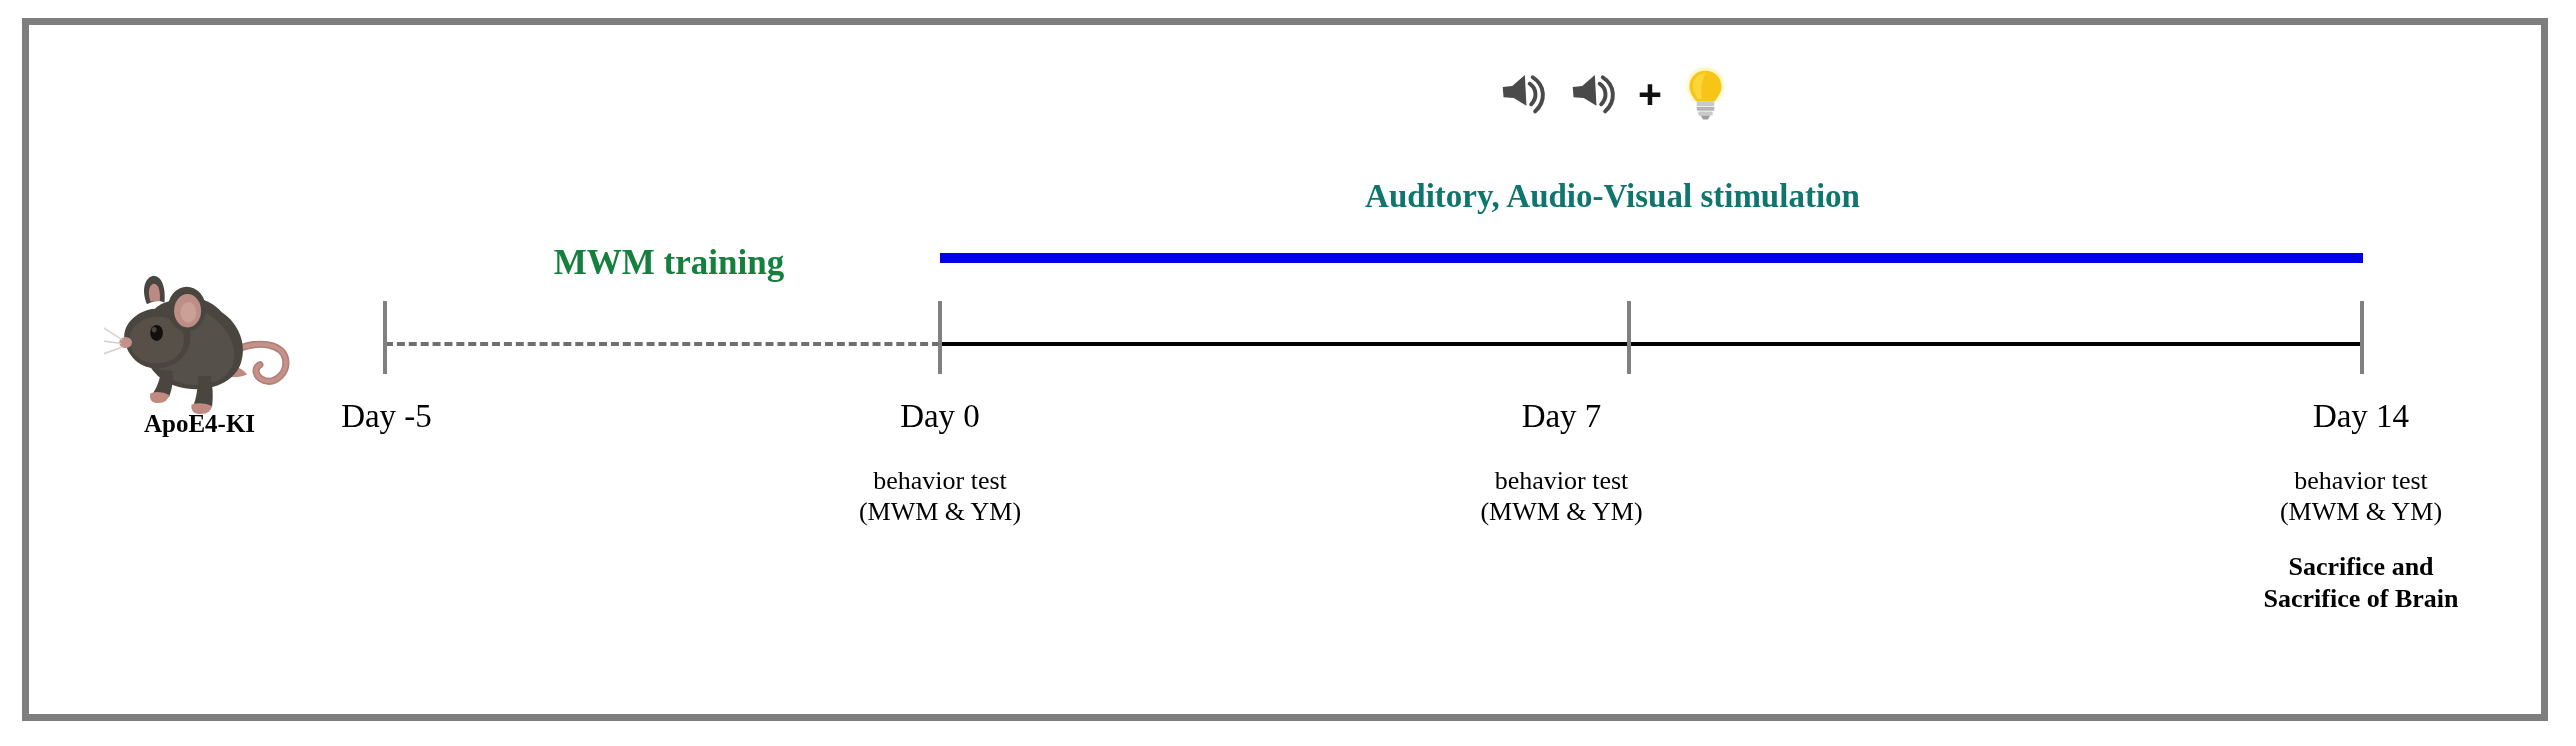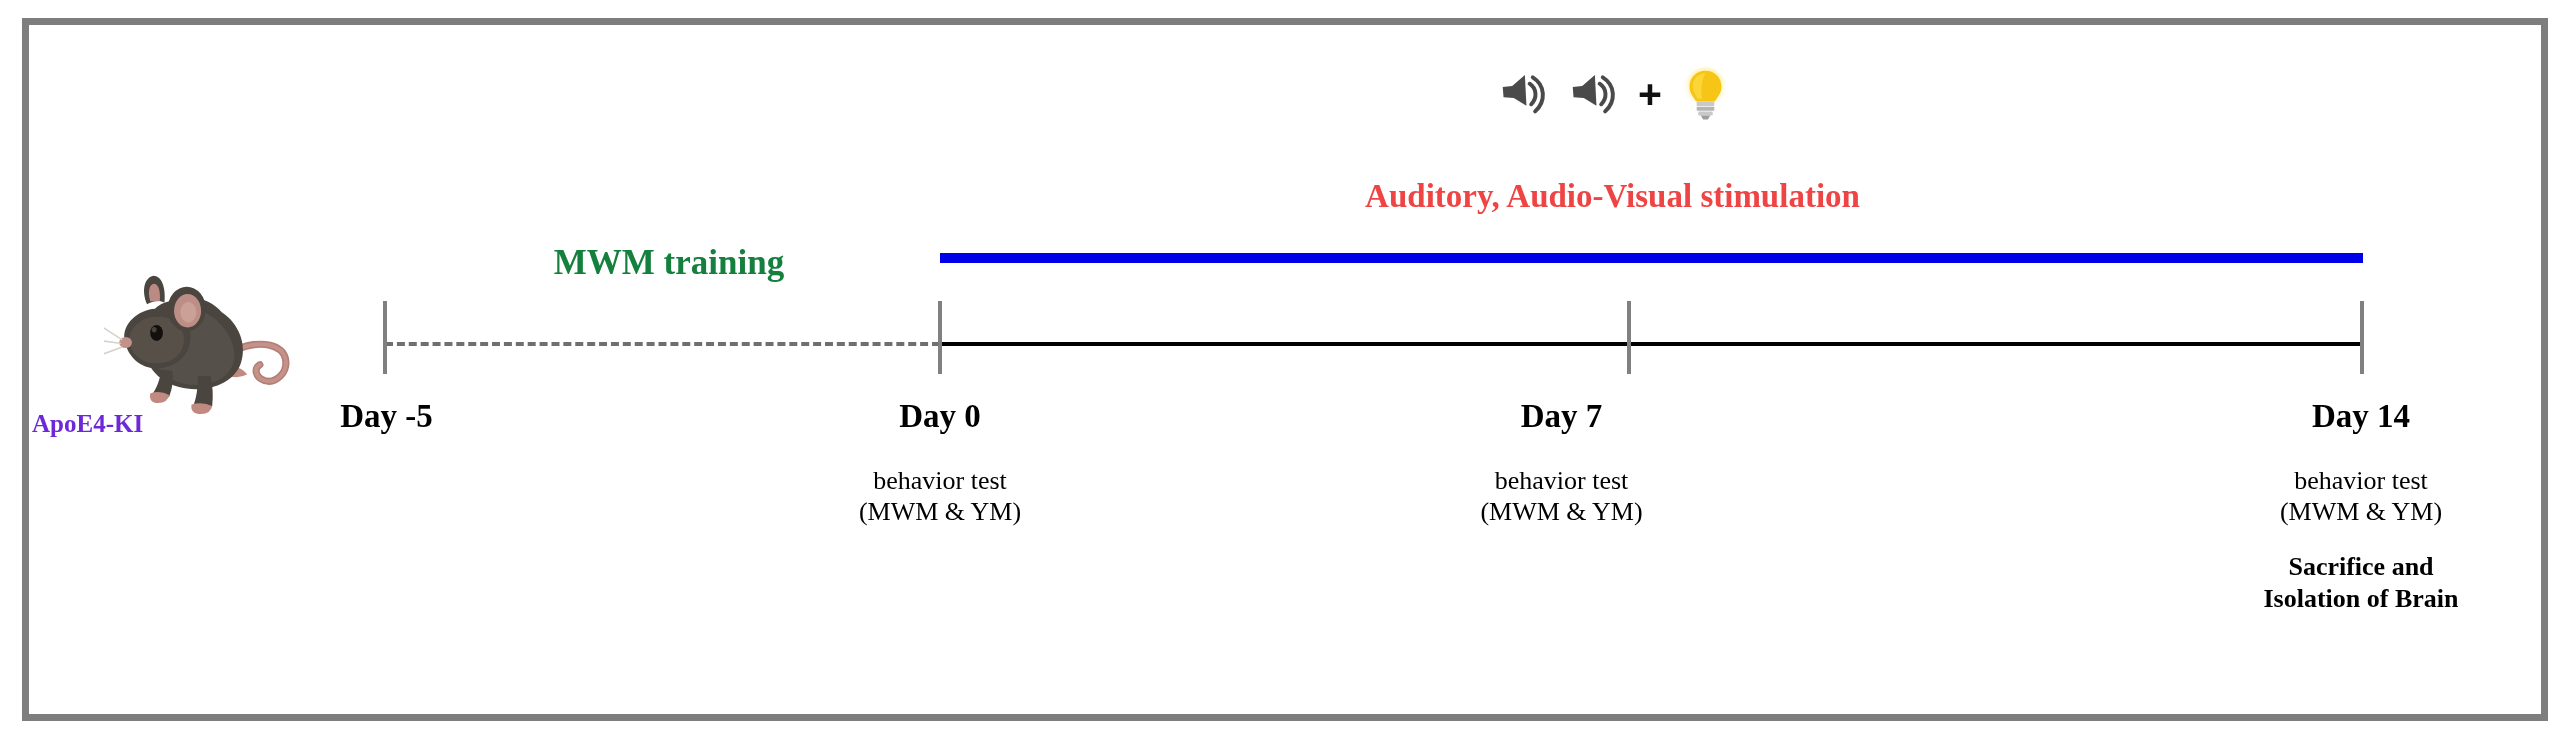--- a/index.html
+++ b/index.html
@@ -37,25 +37,25 @@
     height: 159px;
   }
   #mouse-wrap svg { display: block; width: 100%; height: 100%; }
 
   
   #subject-caption {
     position: absolute;
     left: 32px;
     top: 409px;
     width: 335px;
-    text-align: left;
+    text-align: center;
     font-weight: bold;
     font-size: 25px;
     line-height: 1.22;
-    color: #6d28d9;
+    color: #000000;
   }
 
   
   .tick {
     position: absolute;
     width: 4px;
     background: #808080;
   }
   #tick-day-minus5 { left: 383px;  top: 301px; height: 73px; }
   #tick-day0       { left: 938px; top: 301px; height: 73px; }
@@ -123,32 +123,32 @@
   #bulb-icon { display: block; }
 
   #stim-title {
     position: absolute;
     left: 1035px;
     top: 178px;
     width: 1155px;
     text-align: center;
     font-weight: bold;
     font-size: 33px;
-    color: #ef4444;
+    color: #0f766e;
     white-space: nowrap;
   }
 
   
   .day-block {
     position: absolute;
     text-align: center;
     color: #000;
   }
   .day-title {
-    font-weight: bold;
+    font-weight: normal;
     font-size: 33px;
     line-height: 1.15;
     white-space: nowrap;
   }
   .day-sub {
     font-size: 26px;
     line-height: 1.20;
     margin-top: 29px;
     white-space: nowrap;
   }
@@ -288,18 +288,18 @@
   </div>
 
   <div class="day-block" id="day-block-3">
     <div class="day-title">Day 14</div>
     <div class="day-sub">
       <div>behavior  test</div>
       <div>(MWM &amp; YM)</div>
     </div>
     <div class="day-extra">
       <div>Sacrifice  and</div>
-      <div>Isolation of Brain</div>
+      <div>Sacrifice of Brain</div>
     </div>
   </div>
 
 </div>
 
 
 </body></html>

